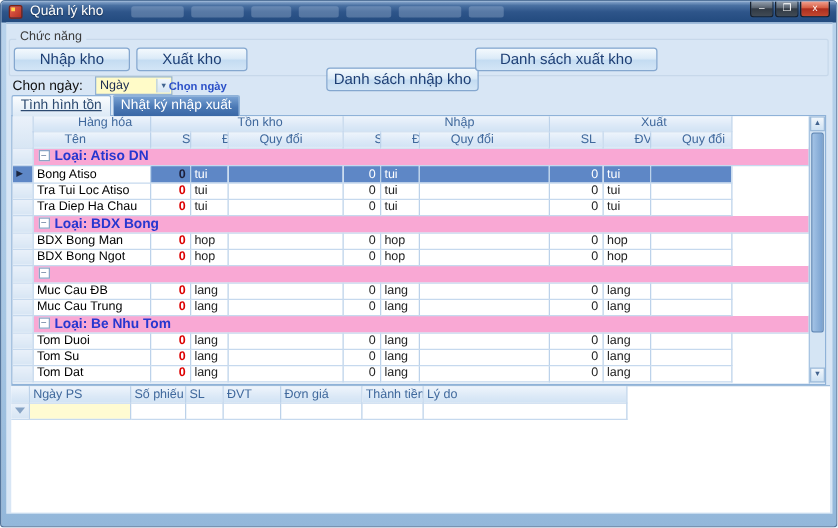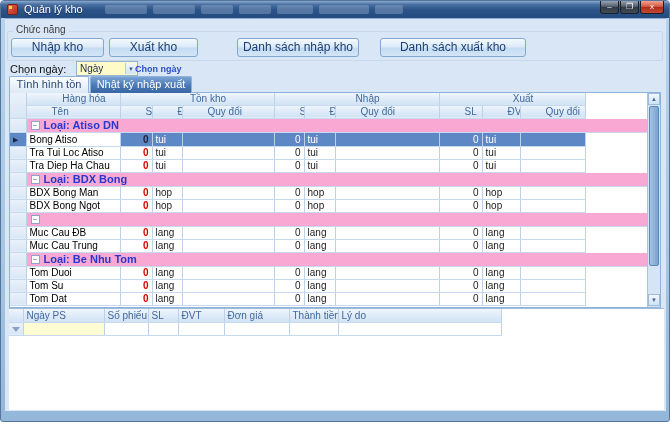--- a/index.html
+++ b/index.html
@@ -30,21 +30,21 @@
   .combo{position:absolute;left:47px;top:42px;width:62px;height:15px;border:1px solid #94b2d4;
     background:var(--combo-highlight,#fffbc8);font-size:10px;color:#1a2a50;line-height:13px;padding-left:3px;margin-left:24px;}
   .combo .arr,.dateedit .arr{position:absolute;right:1px;top:1px;bottom:1px;width:11px;text-align:center;
     font-size:6px;line-height:12px;color:#41638f;background:linear-gradient(180deg,#f2f7fc,#d4e4f4);border-left:1px solid #b4cbe4;}
   .lbl2{position:absolute;left:130px;top:45px;font-size:9px;font-weight:bold;color:#2b50c8;}
   .dateedit{position:absolute;left:168px;top:42px;width:76px;height:15px;border:1px solid #94b2d4;background:#fff;
     font-size:10px;color:#1a1a1a;line-height:13px;padding-left:4px;}
   
   .tab{position:absolute;top:57px;height:17px;border:1px solid #8fb2d8;border-bottom:none;border-radius:2px 2px 0 0;
     font-size:11px;text-align:center;line-height:15px;cursor:default;z-index:2;}
-  .tab.inactive{background:linear-gradient(180deg,#fbfdfe 0%,#dcE9f6 100%);color:#2c4a70;}
+  .tab.inactive{background:linear-gradient(180deg,#fbfdfe 0%,#dcE9f6 100%);color:#2c4a70;text-decoration:underline;}
   .tab.active{background:linear-gradient(180deg,#7aa3d4 0%,#4a78b4 55%,var(--active-tab,#3a67a5) 100%);color:#fff;}
   
   .grid{position:absolute;left:4px;top:73px;width:652px;height:216px;background:#fff;border:1px solid #8fb2d8;overflow:hidden;}
   table{border-collapse:collapse;table-layout:fixed;}
   .grid-table{width:637px;font-size:10px;}
   .grid-table th,.grid-table td{border-right:1px solid #bcd2ea;border-bottom:1px solid #c6d9ee;height:13px;
     padding:0 3px;overflow:hidden;white-space:nowrap;text-align:left;font-weight:normal;}
   .band-row th{height:12px;}
   th.band,th.colhdr{background:linear-gradient(180deg,#eff5fc 0%,#dcE9f7 60%,#d2e3f4 100%);
     color:var(--header-text,#3f689c);font-size:10px;padding-left:25px;}
@@ -91,21 +91,21 @@
     <span class="title-text">Quản lý kho</span>
     <span id="menubar"><span class="menu-pill" style="left: 104px; width: 42px;"></span><span class="menu-pill" style="left: 152px; width: 42px;"></span><span class="menu-pill" style="left: 200px; width: 32px;"></span><span class="menu-pill" style="left: 238px; width: 32px;"></span><span class="menu-pill" style="left: 276px; width: 36px;"></span><span class="menu-pill" style="left: 318px; width: 50px;"></span><span class="menu-pill" style="left: 374px; width: 28px;"></span></span>
     <span class="winbtn minb" style="left:599px;width:19px;">–</span>
     <span class="winbtn maxb" style="left:619px;width:19px;">❐</span>
     <span class="winbtn closeb" style="left:639px;width:24px;">x</span>
   </div>
 
   <div class="client">
     <div class="groupbox"></div>
     <span class="groupbox-label">Chức năng</span>
-    <span id="buttons-row"><span class="btn" style="left: 6px; width: 93px;">Nhập kho</span><span class="btn" style="left: 104px; width: 89px;">Xuất kho</span><span class="btn" style="left: 232px; width: 122px;">Danh sách nhập kho</span><span class="btn" style="left: 375px; width: 146px;">Danh sách xuất kho</span></span>
+    <span id="buttons-row"><span class="btn" style="left: 6px; width: 93px;">Nhập kho</span><span class="btn" style="left: 104px; width: 89px;">Xuất kho</span><span class="btn" style="left: 256px; width: 122px; margin-top: 16px;">Danh sách nhập kho</span><span class="btn" style="left: 375px; width: 146px;">Danh sách xuất kho</span></span>
 
     <span class="lbl1">Chọn ngày:</span>
     <span class="combo">
       <span>Ngày</span>
       <span class="arr">▼</span>
     </span>
     <span class="lbl2">Chọn ngày</span>
 
     <span id="tabs"><span class="tab inactive" style="left: 4px; width: 80px;">Tình hình tồn</span><span class="tab active" style="left: 85px; width: 102px;">Nhật ký nhập xuất</span></span>
 

